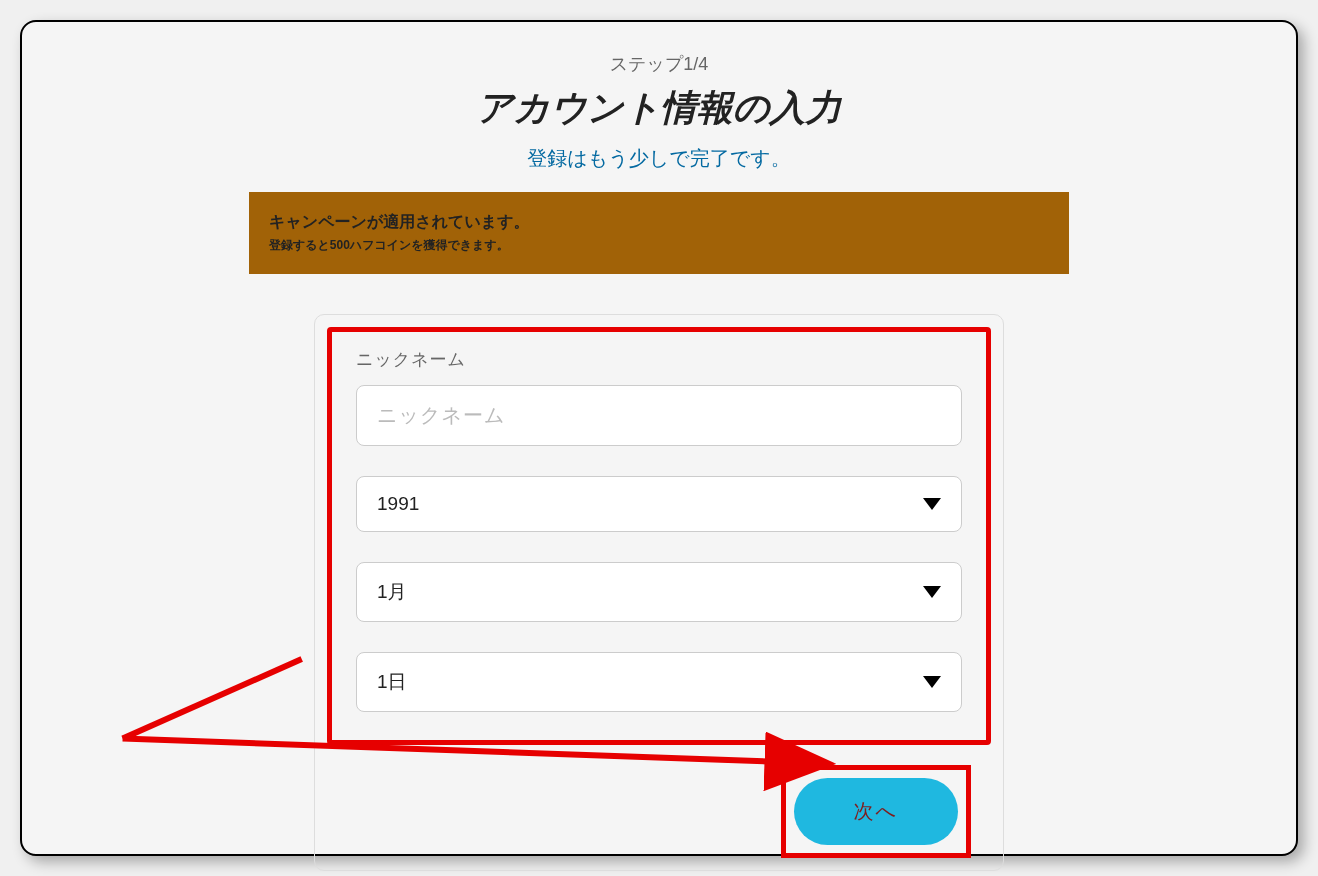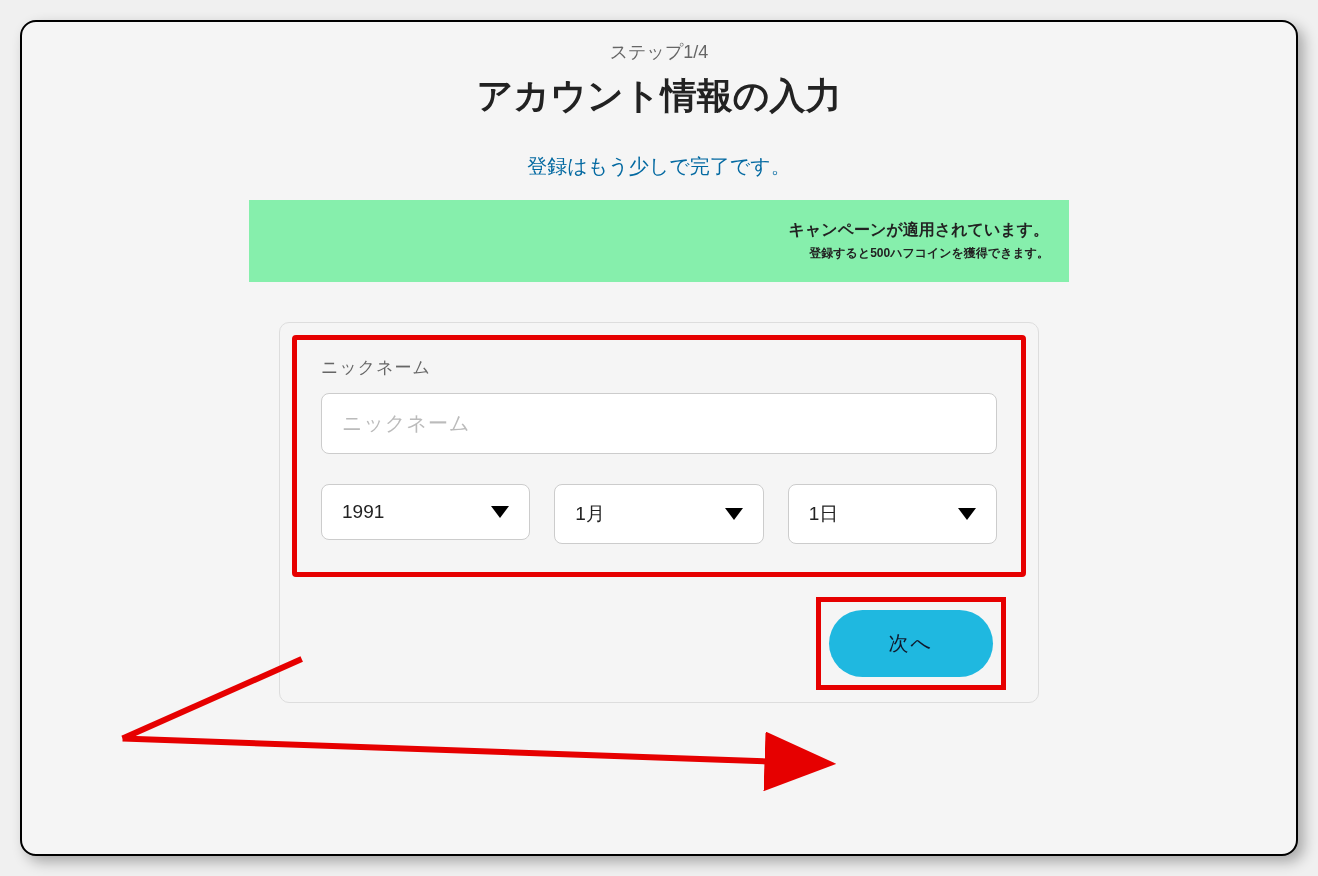--- a/index.html
+++ b/index.html
@@ -12,71 +12,72 @@
       background: #f0f0f0;
       padding: 20px;
       width: 1318px;
       height: 876px;
     }
     .outer-frame {
       background: #f5f5f5;
       border: 2px solid #000;
       border-radius: 16px;
       box-shadow: 6px 6px 14px rgba(0,0,0,0.3);
-      padding: 18px 20px 40px 20px;
+      padding: 30px 20px 40px 20px;
       width: 1278px;
       height: 836px;
       position: relative;
     }
     .header-section {
       text-align: center;
       margin-bottom: 20px;
     }
     .step-indicator {
       color: #666;
       font-size: 18px;
       font-weight: 500;
       margin-bottom: 8px;
     }
     .page-title {
       font-size: 36px;
       font-weight: 700;
       color: #222;
-      margin-bottom: 32px;
+      margin-bottom: 12px;
+      font-style: italic;
     }
     .welcome-line1 {
       color: #666;
       font-size: 20px;
       margin-bottom: 4px;
     }
     .welcome-line2 {
       color: #0369a1;
       font-size: 20px;
       margin-bottom: 20px;
     }
     .campaign-banner {
-      background: #86efac;
+      background: #a16207;
       width: 820px;
       margin: 0 auto 40px auto;
       padding: 20px;
-      text-align: right;
+      text-align: left;
     }
     .campaign-line1 {
       font-size: 16px;
       font-weight: 700;
       color: #222;
       margin-bottom: 4px;
     }
     .campaign-line2 {
       font-size: 12px;
       font-weight: 700;
       color: #222;
     }
     .form-card {
-      width: 760px;
+      width: 690px;
       margin: 0 auto;
       border: 1px solid #ddd;
       border-radius: 10px;
       padding: 12px;
       position: relative;
     }
     .highlight-box {
       border: 5px solid #e60000;
       border-radius: 4px;
       padding: 16px 24px 28px 24px;
@@ -96,21 +97,22 @@
       background: #fff;
       color: #333;
       margin-bottom: 30px;
     }
     .nickname-input::placeholder {
       color: #bbb;
       letter-spacing: 1px;
     }
     .date-row {
       display: flex;
-      gap: 24px;
+      gap: 30px;
+      flex-direction: column;
     }
     .date-select {
       flex: 1;
       position: relative;
     }
     .select-box {
       width: 100%;
       padding: 16px 20px;
       font-size: 19px;
       border: 1px solid #ccc;
@@ -134,21 +136,21 @@
       justify-content: flex-end;
       margin-top: 20px;
       padding-right: 20px;
     }
     .button-highlight {
       border: 5px solid #e60000;
       padding: 8px;
     }
     .next-button {
       background: #1fb8e0;
-      color: #0f172a;
+      color: #7f1d1d;
       font-size: 20px;
       font-weight: 500;
       border: none;
       border-radius: 34px;
       padding: 20px 60px;
       cursor: pointer;
       letter-spacing: 2px;
     }
     .annotation-svg {
       position: absolute;

